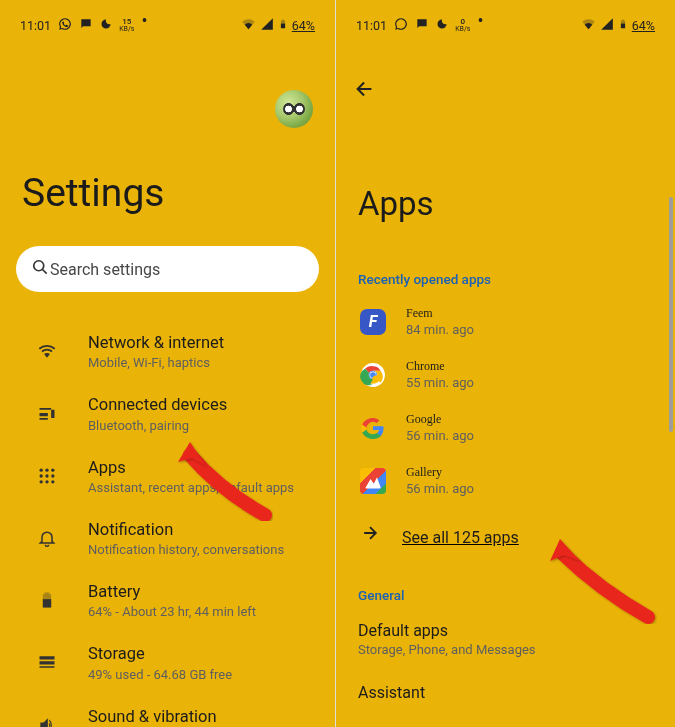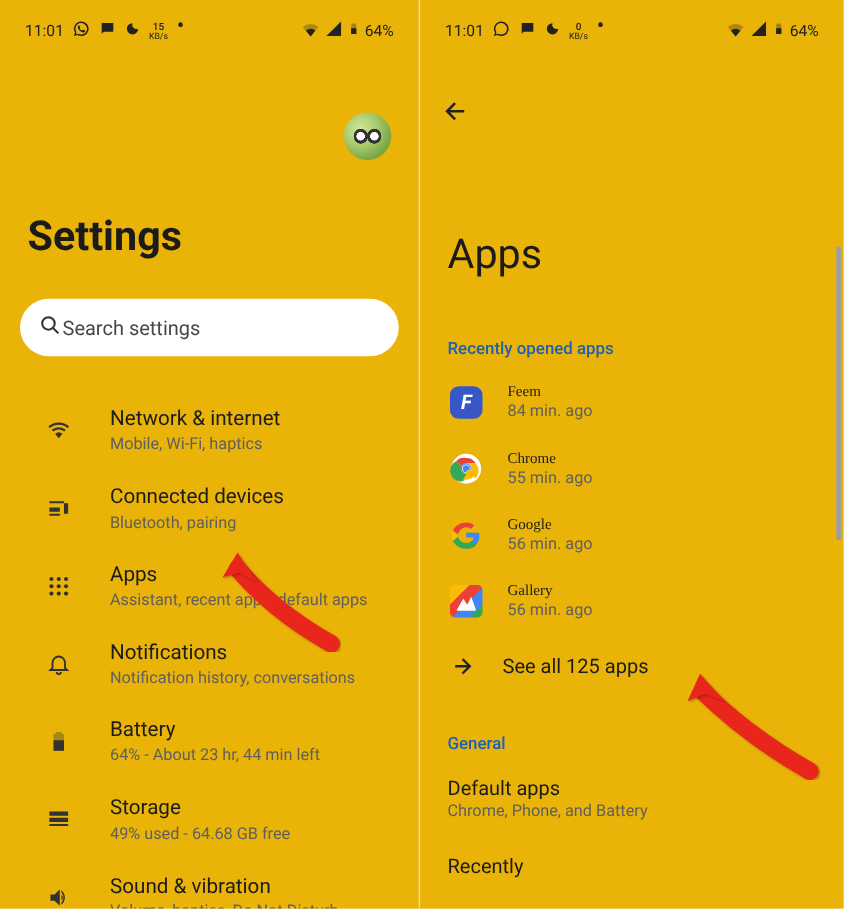--- a/index.html
+++ b/index.html
@@ -22,21 +22,21 @@
       height: 30px;
       display: flex;
       justify-content: space-between;
       align-items: center;
       padding: 0 20px;
       font-size: 12.5px;
       color: #222;
       margin-top: 10px;
     }
     .status-left { display: flex; align-items: center; gap: 7px; }
-    .status-right { display: flex; align-items: center; gap: 4px; }
+    .status-right { display: flex; align-items: center; gap: 4px; text-decoration: underline; }
     .net-label { font-size: 8px; line-height: 1; text-align: center; }
     .net-label .top { font-weight: 500; }
     .net-label .bot { font-size: 7px; }
     .status-dot { font-size: 18px; line-height: 0; position: relative; top: -4px; }
 
     
     .avatar {
       position: absolute;
       top: 90px;
       right: 22px;
@@ -49,22 +49,22 @@
     .avatar::after {
       content: "";
       position: absolute;
       top: 12px; left: 8px;
       width: 22px; height: 14px;
       background: radial-gradient(circle at 25% 50%, #fff 18%, #333 20%, #333 32%, transparent 34%),
                   radial-gradient(circle at 75% 50%, #fff 18%, #333 20%, #333 32%, transparent 34%);
       border-radius: 8px;
     }
     .page-title-big {
-      font-size: 33px;
-      font-weight: 700;
+      font-size: 39px;
+      font-weight: 400;
       color: #1b1b1b;
       padding: 130px 0 0 22px;
     }
     .search-bar {
       margin: 30px 16px 18px;
       background: #fff;
       border-radius: 24px;
       height: 46px;
       display: flex;
       align-items: center;
@@ -96,21 +96,21 @@
     }
     .app-list .app-item {
       display: flex;
       align-items: center;
       padding: 11px 18px 11px 22px;
       gap: 18px;
     }
     .app-icon { width: 30px; height: 30px; display: flex; align-items: center; justify-content: center; flex-shrink: 0; }
     .app-text .a1 { font-size: 12px; color: #1c1c1c; font-family: Liberation Serif, serif; }
     .app-text .a2 { font-size: 13px; color: #5f5f5f; margin-top: 1px; }
-    .see-all { display: flex; align-items: flex-start; padding: 16px 0 16px 24px; gap: 22px; }
+    .see-all { display: flex; align-items: flex-end; padding: 16px 0 16px 24px; gap: 22px; text-decoration: underline; }
     .general-item { padding: 10px 0 8px 22px; }
     .general-item .g1 { font-size: 16px; color: #1c1c1c; }
     .general-item .g2 { font-size: 13px; color: #5f5f5f; margin-top: 2px; }
 
     
     .scroll-ind {
       position: absolute;
       right: 2px;
       top: 197px;
       width: 4px;
@@ -241,21 +241,21 @@
     </div>
 
     <div class="setting-item">
       <div class="setting-icon">
         <svg viewBox="0 0 24 24" fill="none" stroke="#323232" stroke-width="1.8">
             <path d="M6 16V11a6 6 0 1 1 12 0v5l2 2H4l2-2z"></path>
             <path d="M10 20a2 2 0 0 0 4 0"></path>
           </svg>
       </div>
       <div class="setting-text">
-        <div class="t1">Notifications</div>
+        <div class="t1">Notification</div>
         <div class="t2">Notification history, conversations</div>
       </div>
     </div>
 
     <div class="setting-item">
       <div class="setting-icon">
         <svg viewBox="0 0 24 24" fill="#323232">
             <path d="M9 3h6v2h2v16H7V5h2V3z" opacity=".35"></path>
             <path d="M7 11h10v10H7z"></path>
           </svg>
@@ -411,25 +411,25 @@
           </svg>
       </span>
       <span style="font-size:16px;color:#1c1c1c">See all 125 apps</span>
     </div>
   </div>
 
   <div class="section-label" style="padding-top:24px">General</div>
 
   <div class="general-item">
     <div class="g1">Default apps</div>
-    <div class="g2">Chrome, Phone, and Battery</div>
+    <div class="g2">Storage, Phone, and Messages</div>
   </div>
 
   <div class="general-item" style="padding-top:18px">
-    <div class="g1">Recently</div>
+    <div class="g1">Assistant</div>
   </div>
 
   <div class="scroll-ind"></div>
 </div>
 
 <svg class="arrow" style="left:170px;top:440px" width="110" height="90" viewBox="0 0 110 90">
   <defs>
       <filter id="s1">
         <feDropShadow dx="1" dy="1" stdDeviation="1" flood-opacity="0.3"></feDropShadow>
       </filter>

